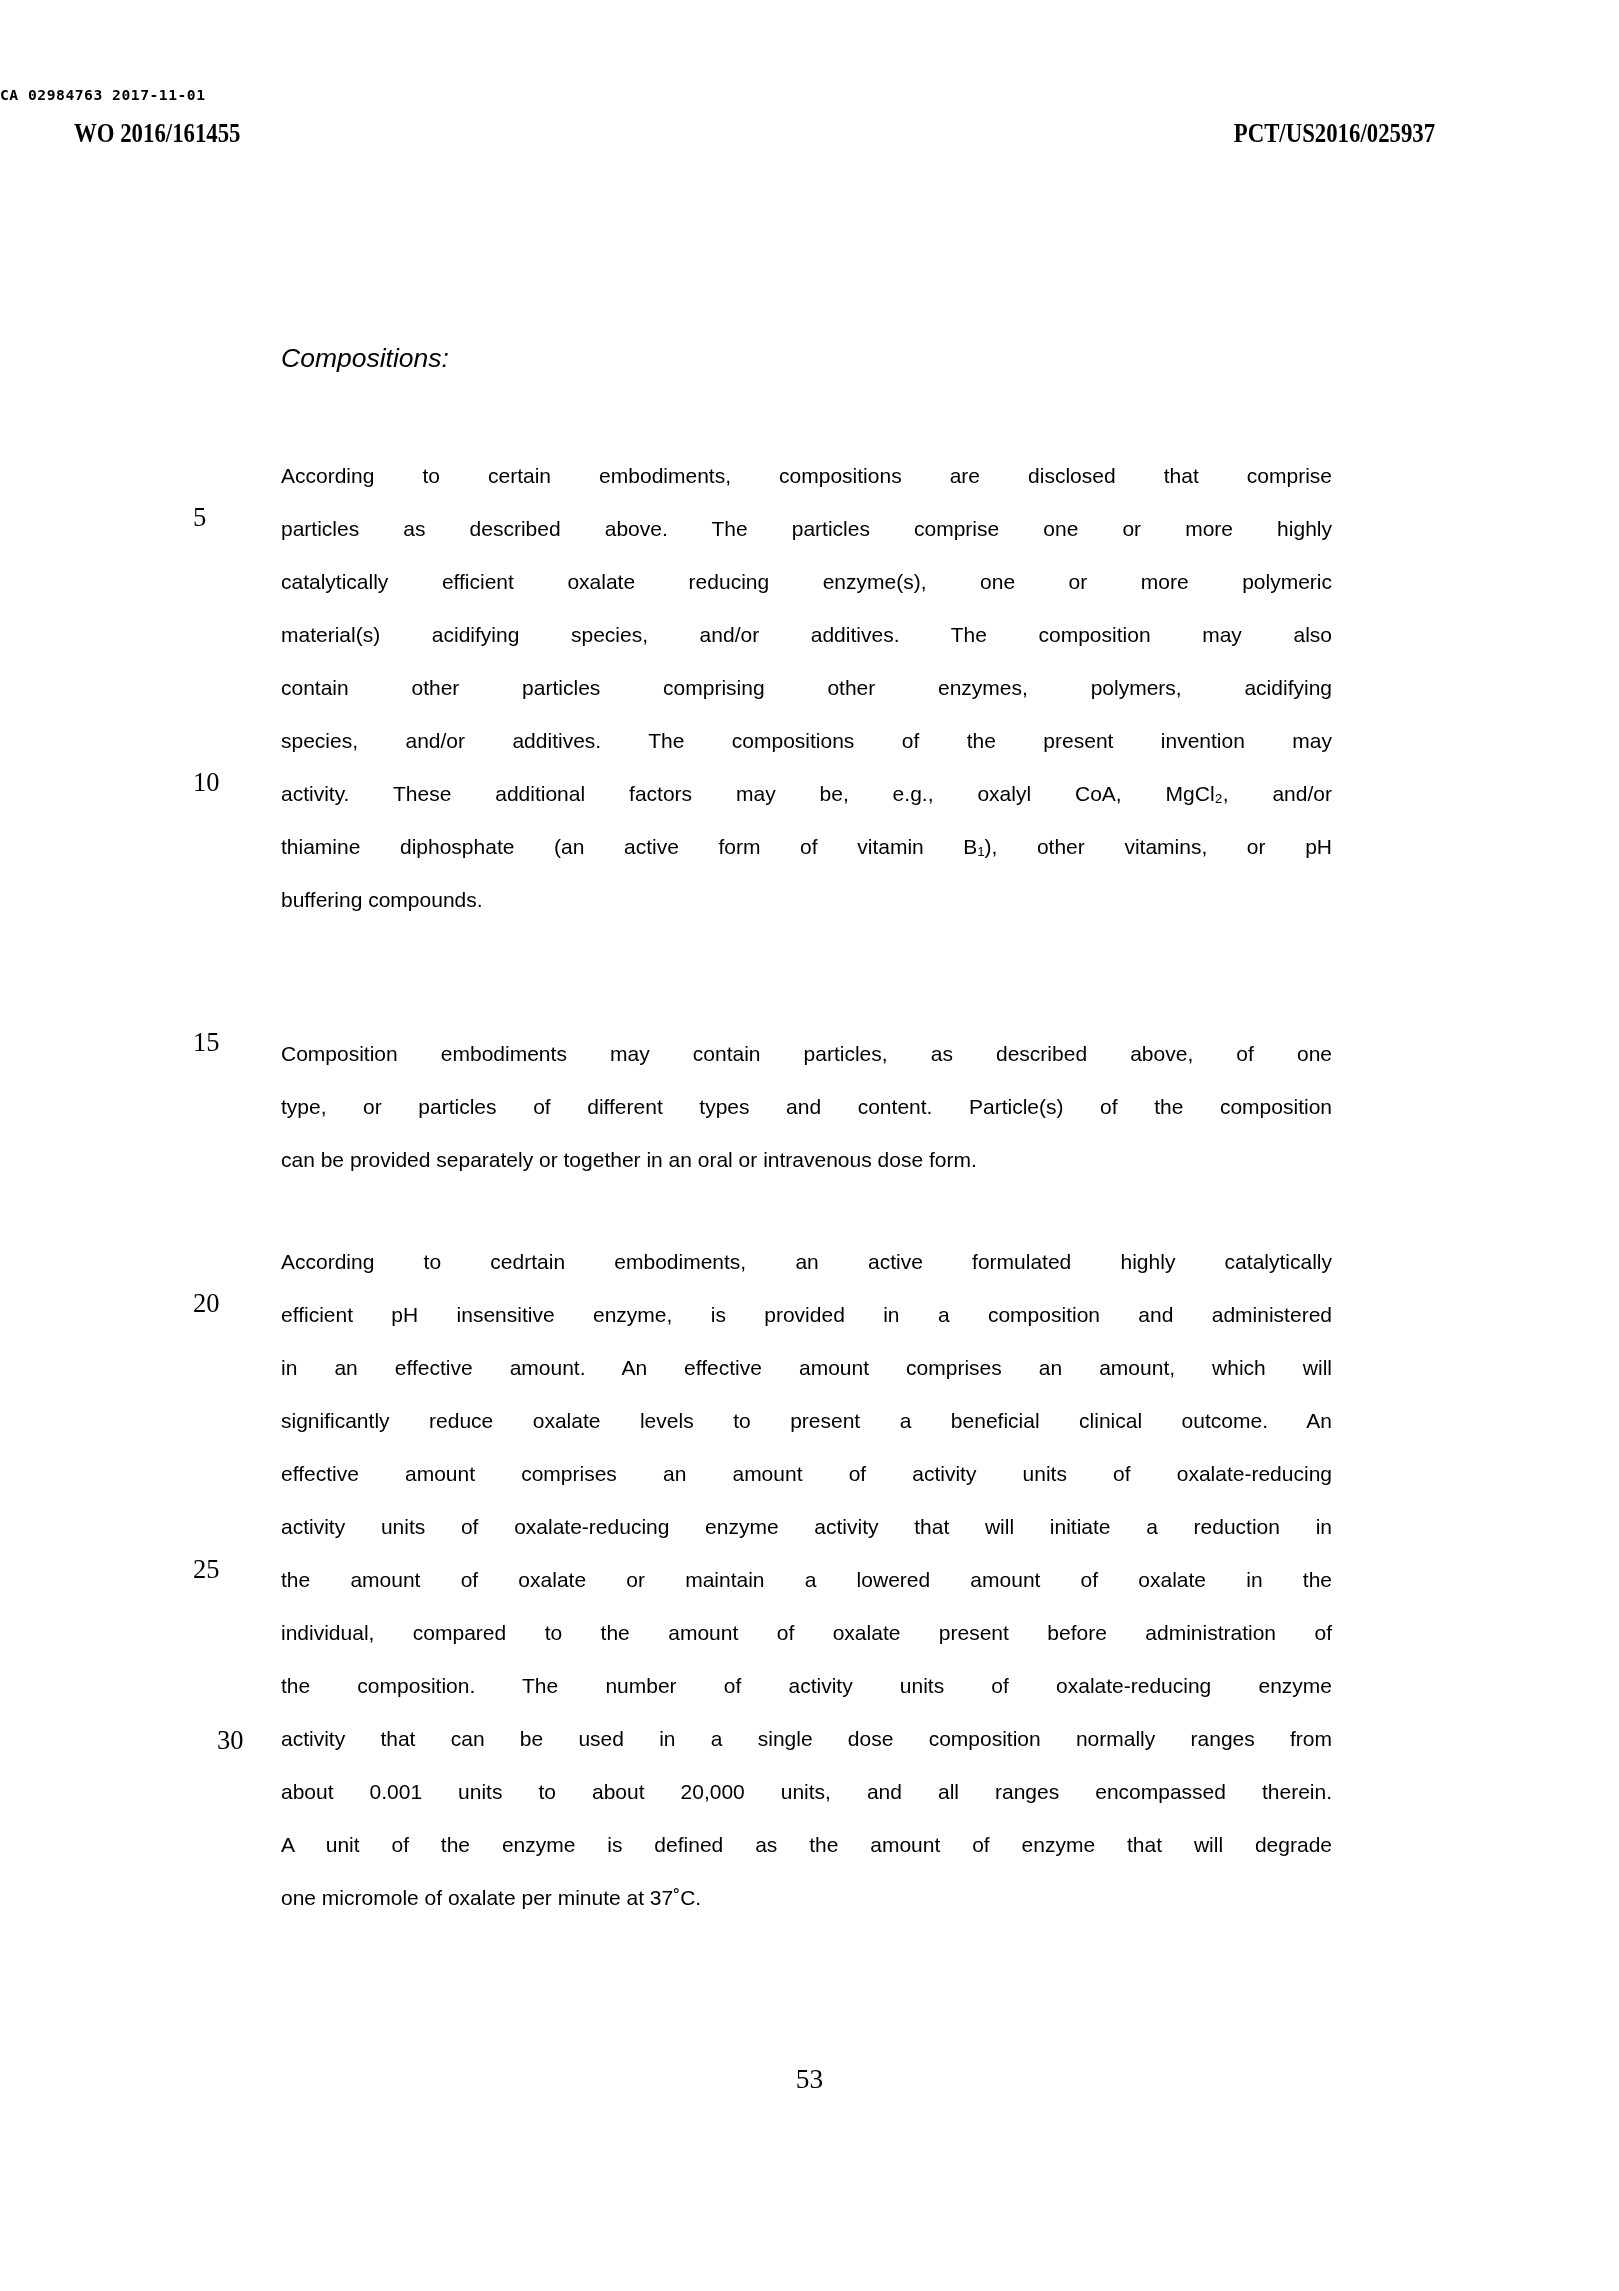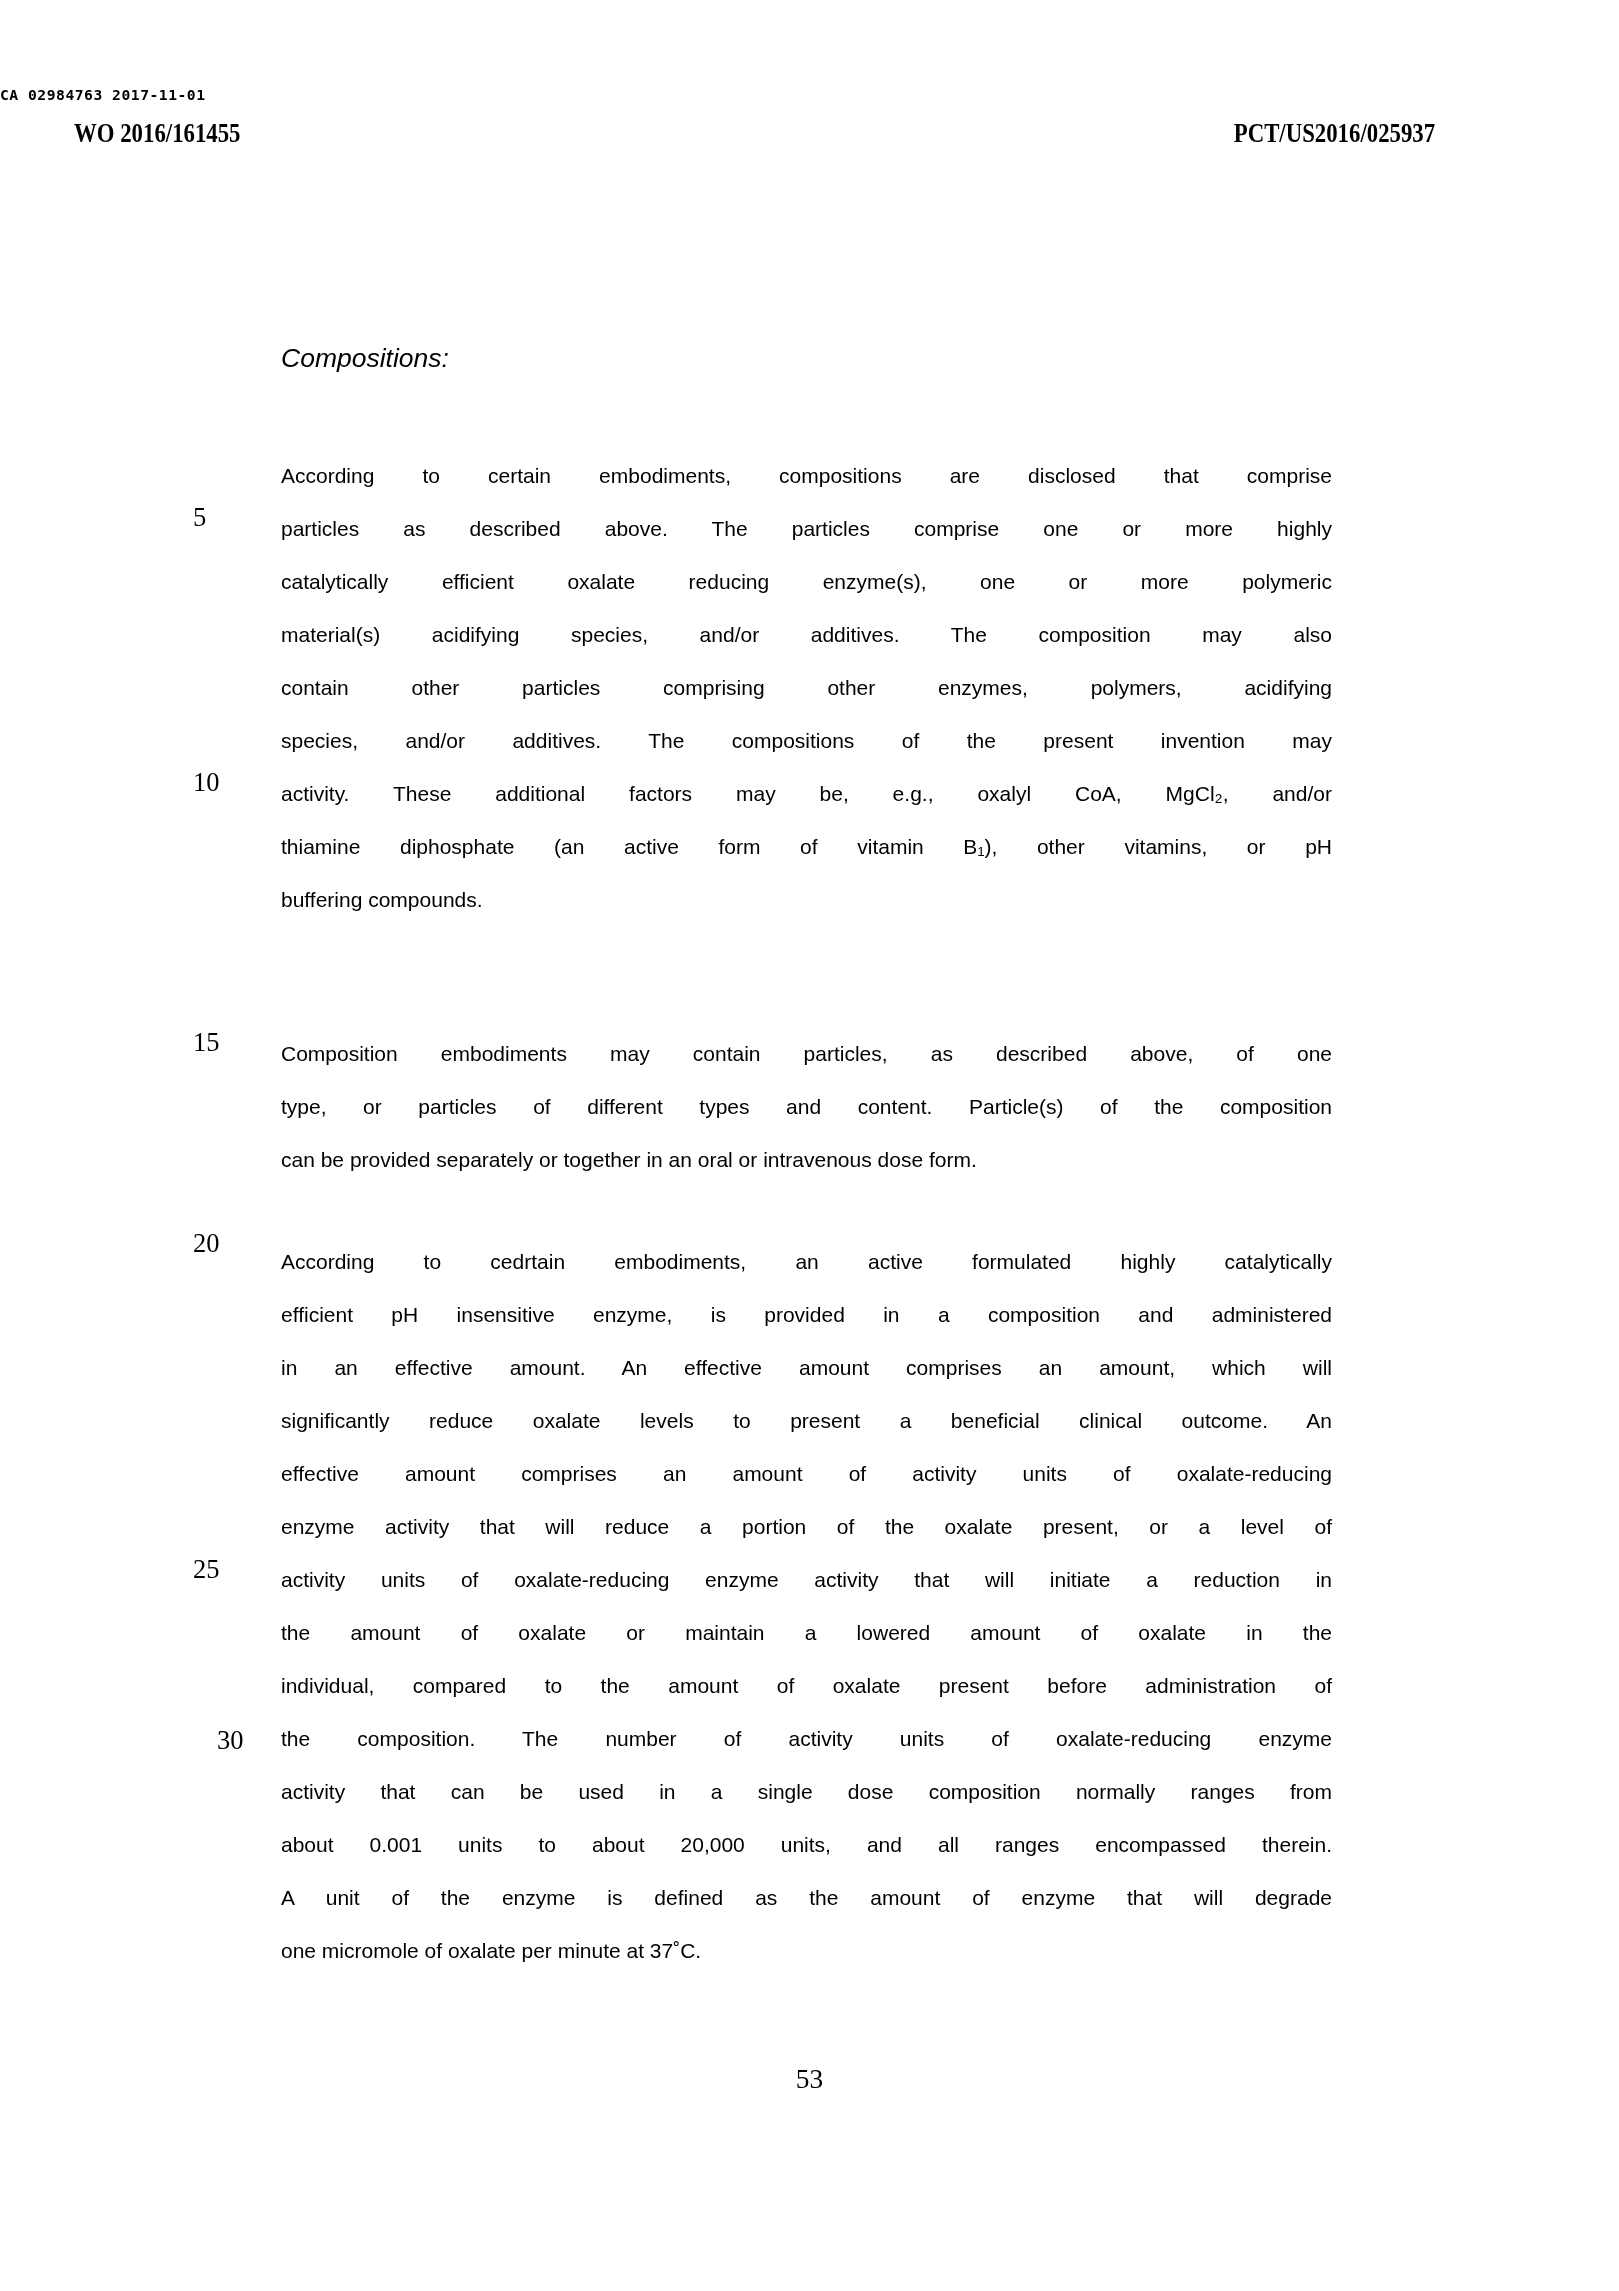--- a/index.html
+++ b/index.html
@@ -43,32 +43,31 @@
   <span class="line">type, or particles of different types and content.  Particle(s) of the composition</span>
   <span class="line last">can be provided separately or together in an oral or intravenous dose form.</span>
 </div>
 
 <div class="para" style="top:1235px;">
   <span class="line">According to cedrtain embodiments, an active formulated highly catalytically</span>
   <span class="line">efficient pH insensitive enzyme, is provided in a composition and administered</span>
   <span class="line">in an effective amount. An effective amount comprises an amount, which will</span>
   <span class="line">significantly reduce oxalate levels to present a beneficial clinical outcome.  An</span>
   <span class="line">effective amount comprises an amount of activity units of oxalate-reducing</span>
-  <span class="line">enzyme activity that will reduce a portion of the oxalate present, or a level of</span>
   <span class="line">activity units of oxalate-reducing enzyme activity that will initiate a reduction in</span>
   <span class="line">the amount of oxalate or maintain a lowered amount of oxalate in the</span>
   <span class="line">individual, compared to the amount of oxalate present before administration of</span>
   <span class="line">the composition.  The number of activity units of oxalate-reducing enzyme</span>
   <span class="line">activity that can be used in a single dose composition normally ranges from</span>
   <span class="line">about 0.001 units to about 20,000 units, and all ranges encompassed therein.</span>
   <span class="line">A unit of the enzyme is defined as the amount of enzyme that will degrade</span>
   <span class="line last">one micromole of oxalate per minute at 37˚C.</span>
 </div>
 
 <div class="lnum" style="top:502px;">5</div>
 <div class="lnum" style="top:767px;">10</div>
 <div class="lnum" style="top:1027px;">15</div>
-<div class="lnum" style="top:1228px;text-align:right;">20</div>
+<div class="lnum" style="top:1288px;text-align:right;">20</div>
 <div class="lnum" style="top:1554px;">25</div>
 <div class="lnum" style="top:1725px;margin-left:24px;">30</div>
 
 <div class="page-num">53</div>
 
 
 </body></html>

